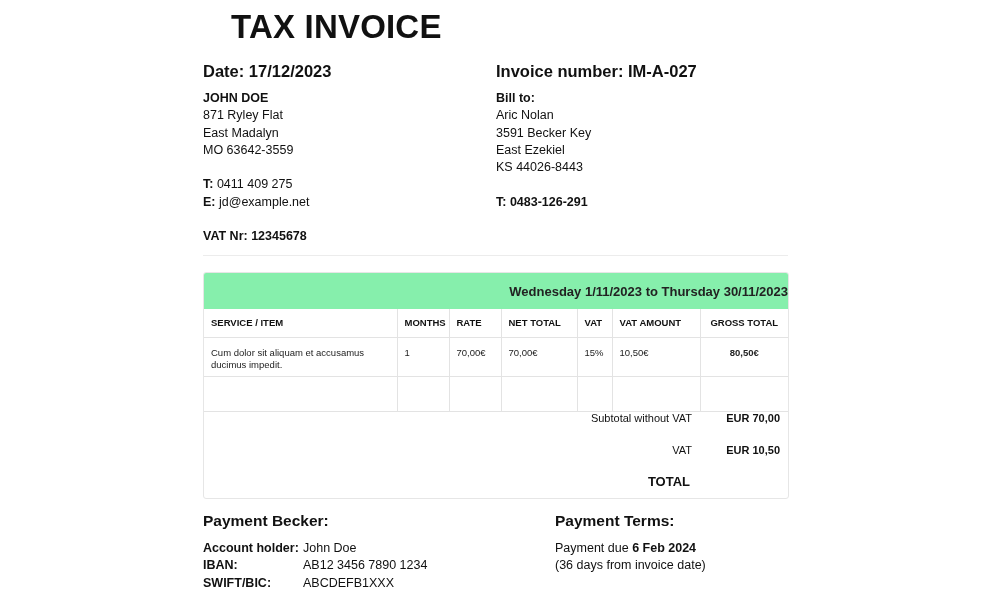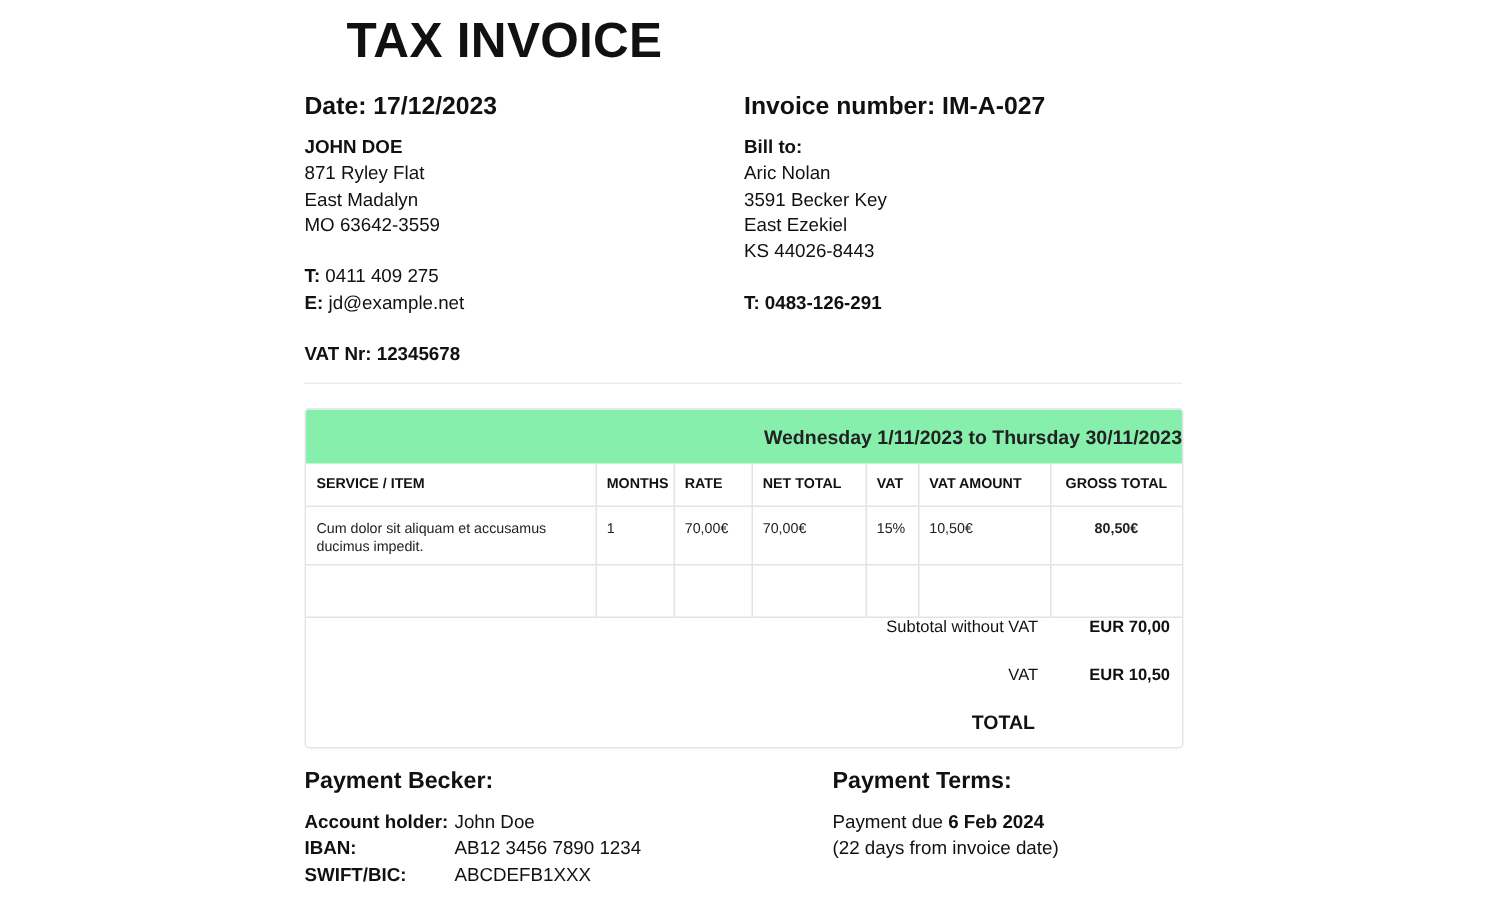--- a/index.html
+++ b/index.html
@@ -149,14 +149,14 @@
   </div>
   <div class="pd-row">
     <span class="pd-label">SWIFT/BIC:</span>
     <span>ABCDEFB1XXX</span>
   </div>
 </div>
 
 <div class="pay-title pt-title">Payment Terms:</div>
 <div class="pt-text">
   <div><span>Payment due </span><span class="b">6 Feb 2024</span></div>
-  <div>(22 days from invoice date)</div>
+  <div>(36 days from invoice date)</div>
 </div>
 
 </body></html>

